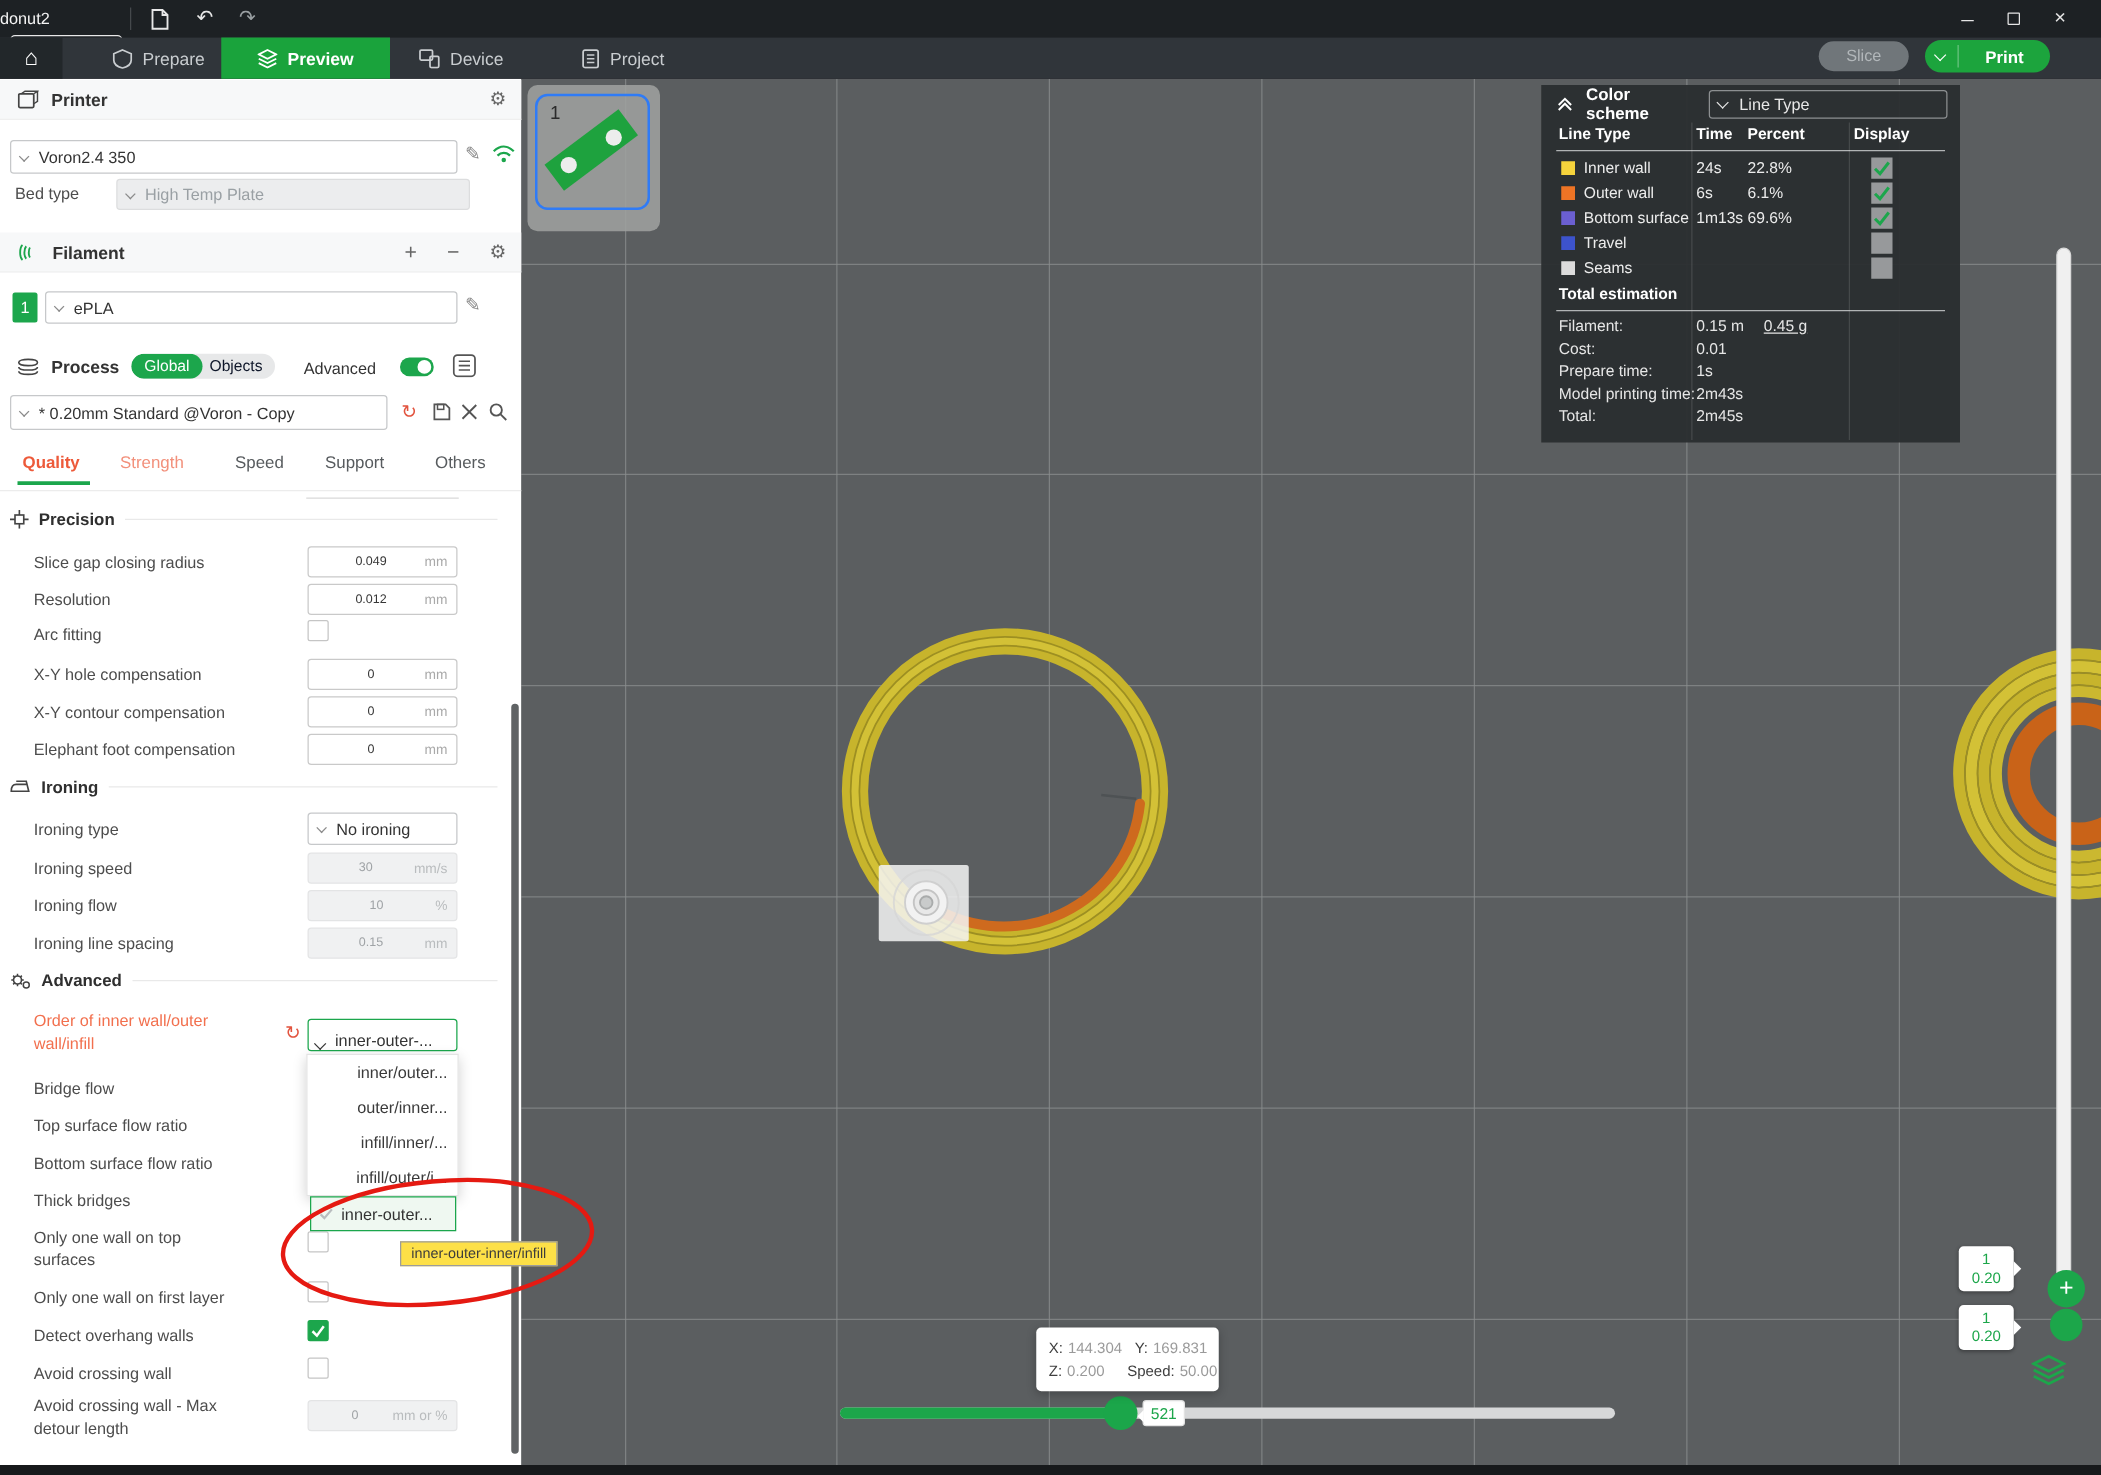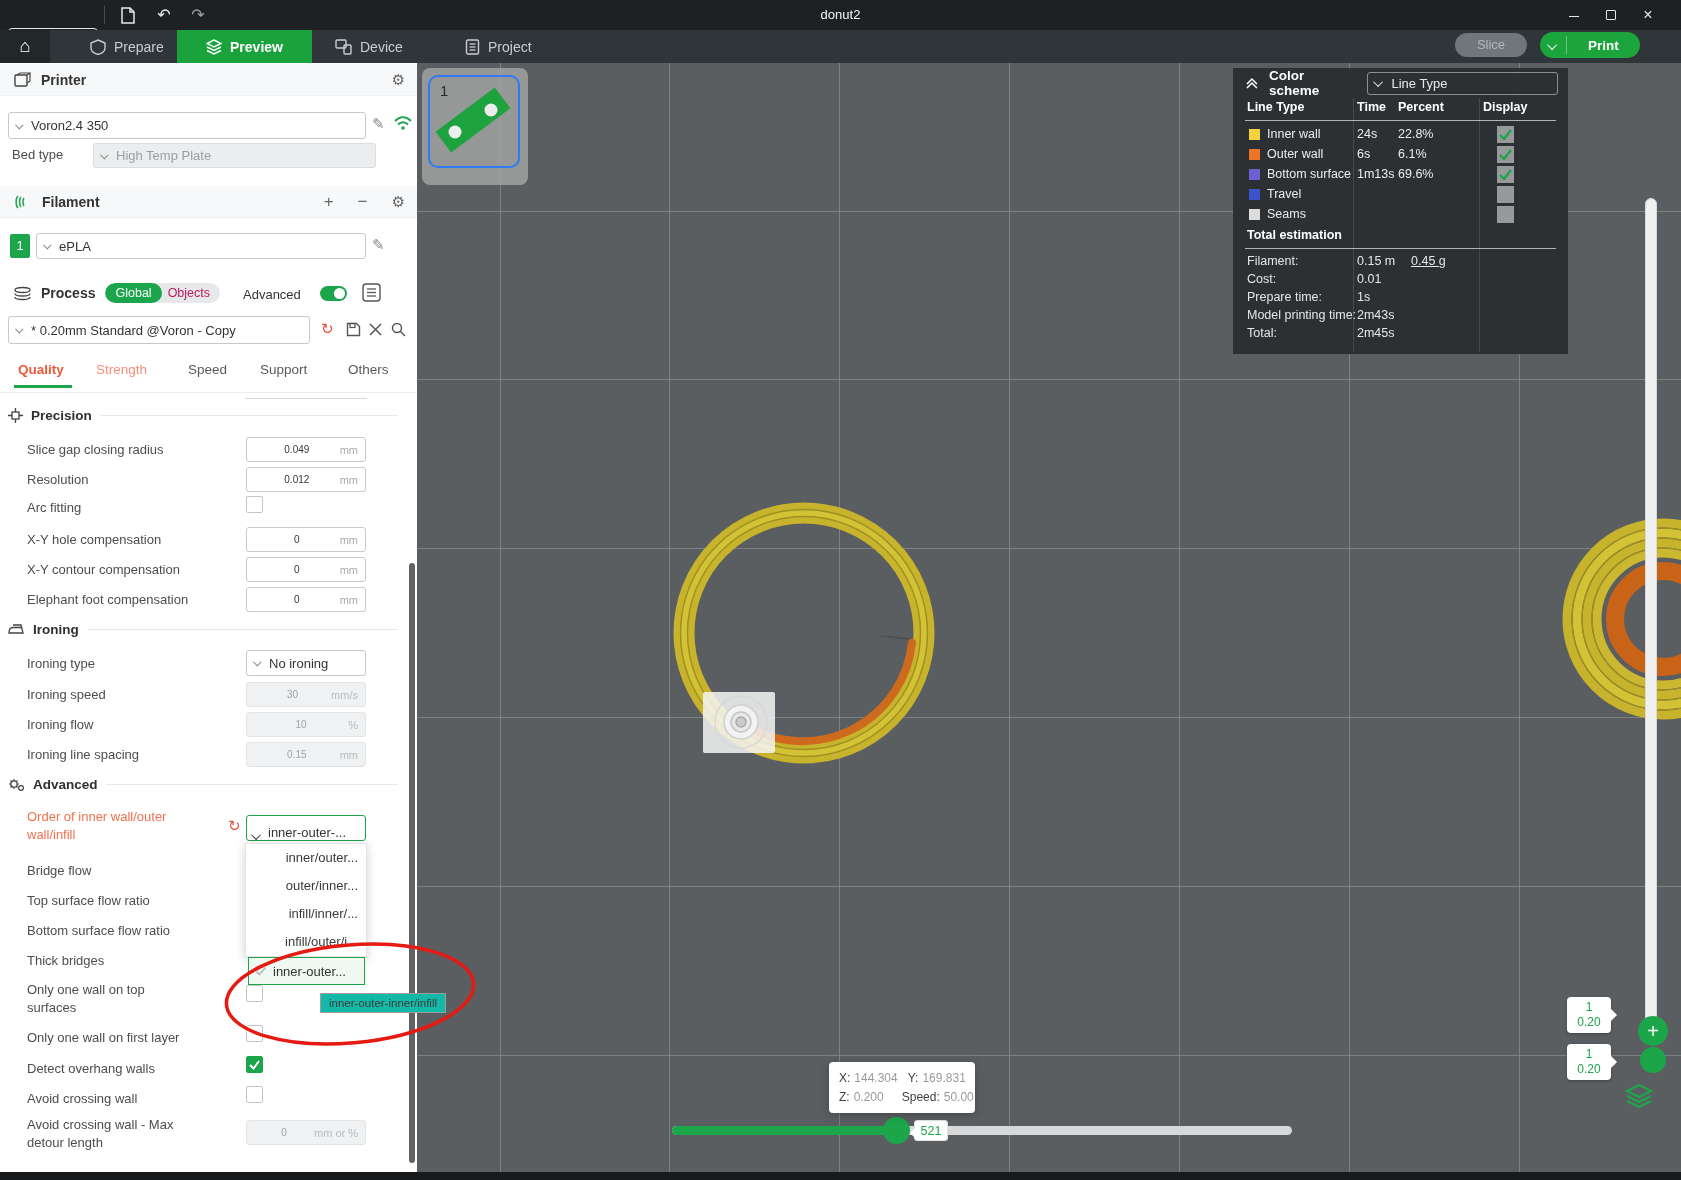--- a/index.html
+++ b/index.html
@@ -11,21 +11,21 @@
   
   #titlebar { left:0; top:0; width:1681px; height:30px; background:#1d2124; z-index:40; }
   .filegroup { left:8px; top:4px; height:22px; border:1px solid #e8e8e8; border-radius:4px;
     display:flex; align-items:center; padding:0 10px 0 8px; gap:7px; color:#f2f2f2; font-size:13px;margin-top:24px; }
   .hamb { width:14px; height:10px; display:flex; flex-direction:column; justify-content:space-between; }
   .hamb i { height:1.6px; background:#f2f2f2; display:block; }
   .chv { display:inline-block; width:7px; height:7px; border-left:1.6px solid currentColor;
     border-bottom:1.6px solid currentColor; transform:rotate(-45deg) translateY(-2px); }
   .tb-sep { left:104px; top:6px; width:1px; height:18px; background:#45494c; }
   .tb-ic { top:5px; width:20px; height:20px; color:#e8e8e8; font-size:16px; line-height:20px; text-align:center; }
-  #win-title { left:0; top:0; width:1681px; height:30px; line-height:30px; text-align:center;
+  #win-title { left:0; top:0; width:1681px; height:30px; line-height:30px; 
     color:#f5f5f5; font-size:13px; pointer-events:none; }
   .winctl { top:6px; width:18px; height:18px; color:#e6e6e6; font-size:14px; line-height:18px; text-align:center; }
   .min-line { display:inline-block; width:10px; height:1.6px; background:#e6e6e6; vertical-align:middle; }
   .restore-box { display:inline-block; width:10px; height:10px; border:1.4px solid #e6e6e6; border-radius:1px; }
 
   
   #tabbar { left:0; top:30px; width:1681px; height:33px; background:#30353a; z-index:40; }
   .home-block { left:0; top:0; width:50px; height:33px; background:#22272a; color:#fff;
     display:flex; align-items:center; justify-content:center; font-size:18px; }
   .navtab { top:0; height:33px; display:flex; align-items:center; gap:8px; color:#c9cdd0; font-size:14px; }
@@ -45,21 +45,21 @@
   .secbar b { font-size:14px; color:#333; }
   .icbtn { color:#666; font-size:15px; line-height:16px; }
   .sel { border:1px solid #c6c8ca; border-radius:3px; background:#fff; display:flex; align-items:center;
     gap:8px; padding:0 8px; font-size:13px; color:#333; }
   .sel .chv { color:#8a8a8a; transform:rotate(-45deg) translateY(-1px); width:6px; height:6px; }
   .sel.gray { background:#ecedee; border-color:#dcddde; color:#9aa0a4; }
   .lbl { font-size:13px; color:#4d4d4d; }
   .badge1 { background:#1ca64c; color:#fff; border-radius:2px; text-align:center; font-size:13px; }
   .pillgrp { display:flex; height:20px; border-radius:10px; background:#e7e8e9; overflow:hidden; font-size:12.5px; }
   .pillgrp .on { background:#1ca64c; color:#fff; padding:0 10px; line-height:20px; border-radius:10px; }
-  .pillgrp .off { color:#be185d; padding:0 10px 0 6px; line-height:20px; }
+  .pillgrp .off { color:#0f172a; padding:0 10px 0 6px; line-height:20px; }
   .toggle { width:27px; height:15px; border-radius:8px; background:#1ca64c; position:relative; }
   .toggle i { position:absolute; right:2px; top:2px; width:11px; height:11px; border-radius:50%; background:#fff; }
   .ptab { font-size:13.5px; color:#575b5e; }
   .srow-label { position:absolute; left:27px; font-size:13px; color:#4d4d4d; line-height:18px; }
   .sinput { position:absolute; left:246px; width:120px; height:25px; border:1px solid #c9c9c9; border-radius:3px;
     background:#fff; display:flex; align-items:center; padding:0 7px; }
   .sinput .v { font-size:10px; color:#363636; flex:1;text-align:center; }
   .sinput .u { font-size:11px; color:#a9a9a9; }
   .sinput.dis { background:#f0f1f2; border-color:#e3e4e5; }
   .sinput.dis .v { color:#9fa3a6; }
@@ -122,21 +122,21 @@
   #hbadge { left:497px; top:1057px; width:34px; height:21px; background:#fff; border:1px solid #e2e2e2; border-radius:3px;
     color:#1ca64a; font-size:12.5px; text-align:center; line-height:20px; }
   #hbadge:before { content:""; position:absolute; left:-5px; top:7px; border:5px solid transparent; border-right-color:#fff; border-left:none; }
   #coordtip { left:412px; top:999px; width:146px; height:51px; background:#fff; border-radius:4px;
     box-shadow:0 2px 8px rgba(0,0,0,.25); font-size:12px; padding:7px 10px; }
   #coordtip .r { display:flex; gap:4px; line-height:19px; }
   #coordtip .k { color:#3f3f3f; }
   #coordtip .v { color:#9a9a9a; margin-right:6px; }
 
   
-  #ddtip { left:320px; top:993px; height:20px; background:#14b8a6; border:1px solid #9c9c9c;
+  #ddtip { left:320px; top:993px; height:20px; background:#fde047; border:1px solid #9c9c9c;
     font-size:11.5px; color:#3c3c3c; line-height:18px; padding:0 8px; z-index:45; white-space:nowrap; }
   #redcircle { left:212px; top:936px; z-index:46; pointer-events:none; }
   #bottomstrip { left:0; top:1172px; width:1681px; height:8px; background:#17191b; z-index:41; }
 </style>
 </head>
 <body>
 
 <div id="stage">
 
   <div id="viewport" class="abs">

